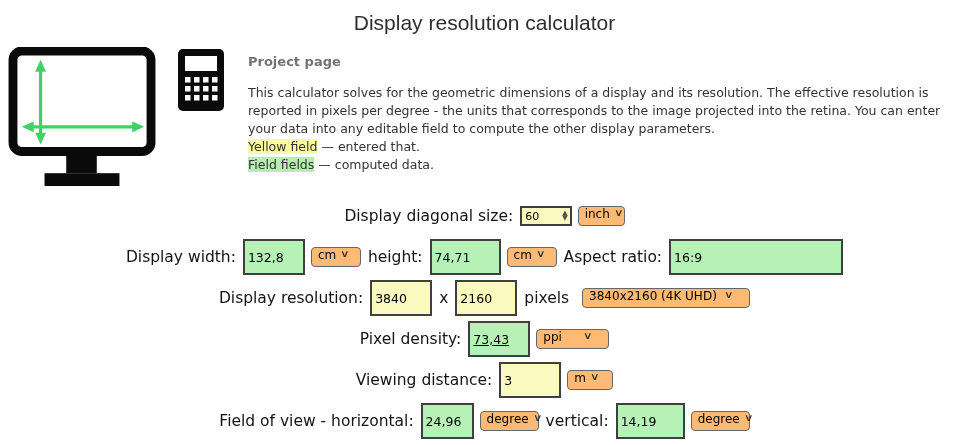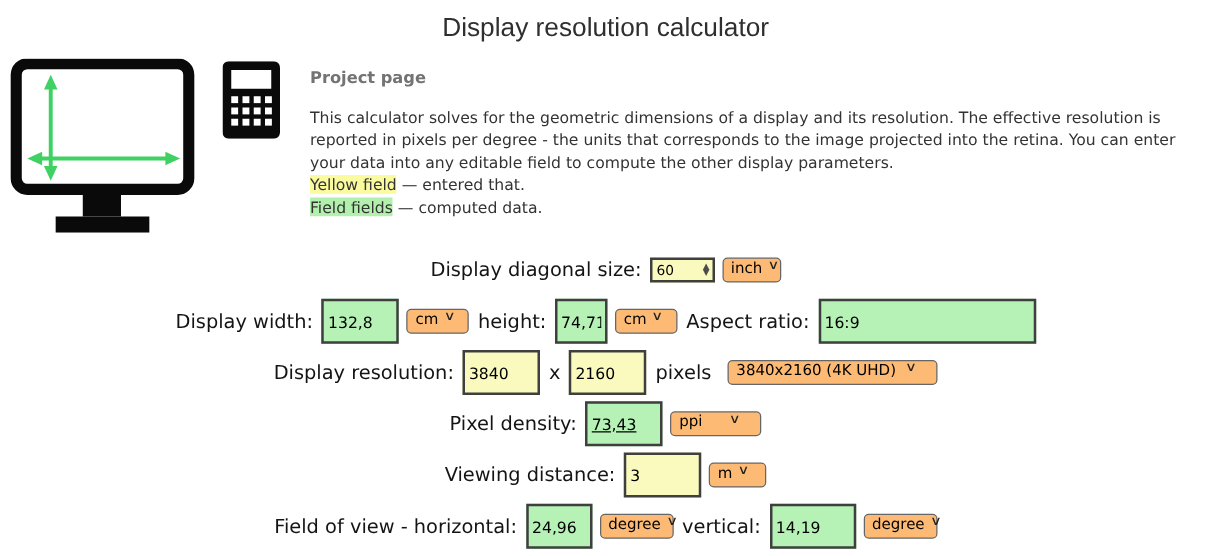--- a/index.html
+++ b/index.html
@@ -182,21 +182,21 @@
   </div>
 
   <div class="row">
     <span class="lbl">Display width:</span>
     <input class="field green" style="width: 62px;" value="132,8">
     <span class="select" style="width:50px">
       <span>cm</span>
       <span class="chev">∨</span>
     </span>
     <span class="lbl pre">height:</span>
-    <input class="field green" style="width: 42px;" value="74,71">
+    <input class="field green" style="width: 71px;" value="74,71">
     <span class="select" style="width:50px">
       <span>cm</span>
       <span class="chev">∨</span>
     </span>
     <span class="lbl pre gap-left">Aspect ratio:</span>
     <input class="field green" style="width: 174px;" value="16:9">
   </div>
 
   <div class="row">
     <span class="lbl">Display resolution:</span>

